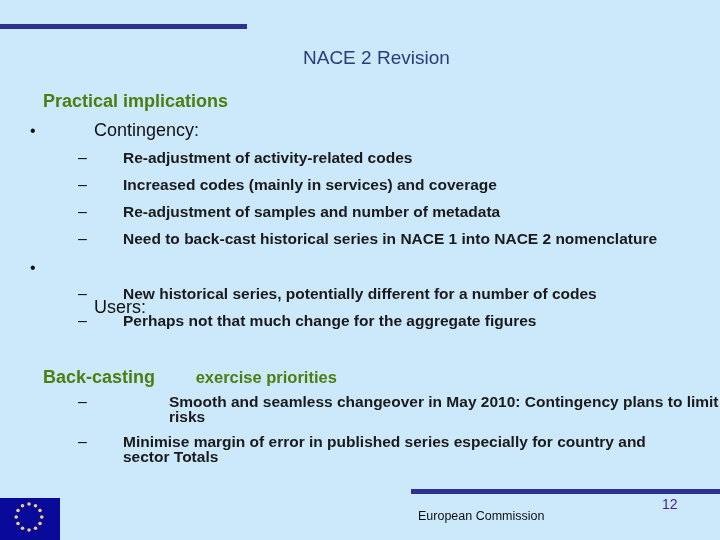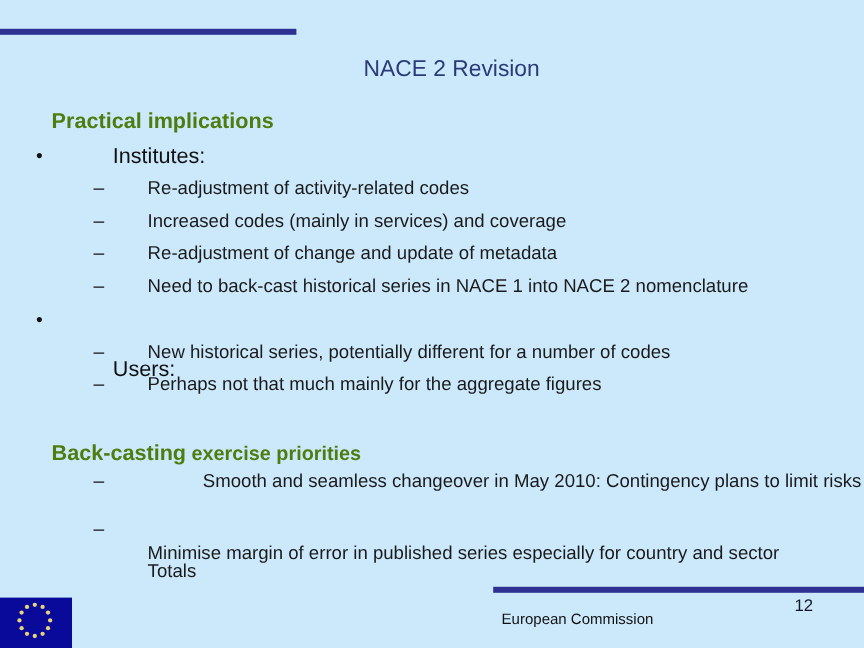--- a/index.html
+++ b/index.html
@@ -9,62 +9,62 @@
   .top-bar { left:0; top:24px; width:247px; height:5px; }
   .bottom-bar { left:411px; top:489px; width:309px; height:5px; }
   .title { position:absolute; top:47px; left:0; width:720px; text-align:center; padding-left:0;
            font-size:19px; color:#2b3a78; }
   .title span { position:absolute; left:283px;margin-left:20px; }
   .abs { position:absolute; white-space:nowrap; }
   .h { font-weight:bold; font-size:18px; color:#4d7c0f; }
   .bullet { font-size:16px; }
   .lvl1 { font-size:18px; }
   .dash { font-size:16px; }
-  .item { font-size:15.5px; color:#1a1a1a; }
+  .item { font-size:15.5px; color:#1a1a1a;font-weight:bold; }
   .item.wrap { white-space:normal; width:560px; line-height:15px; }
   .eu-flag { position:absolute; left:0; top:498px; width:60px; height:42px; background:#0a0a9a; }
   .footer-org { position:absolute; left:418px; top:509px; font-size:12.5px; font-weight:normal; color:#111; }
-  .page-num { position:absolute; left:662px; top:496px; font-size:14px; color:#0f172a; }
+  .page-num { position:absolute; left:662px; top:496px; font-size:14px; color:#4c1d95; }
 </style>
 </head>
 <body>
 
 <div class="bar top-bar"></div>
 <div class="title">
     <span>NACE 2 Revision</span>
   </div>
 
 <div class="abs h" style="left:43px;top:91px;">Practical implications</div>
 
 <div class="abs bullet" style="left:30px;top:122px;">•</div>
-<div class="abs lvl1" style="left:94px;top:120px;">Institutes:</div>
+<div class="abs lvl1" style="left:94px;top:120px;">Contingency:</div>
 
 <div class="abs dash" style="left:78px;top:149px;">–</div>
 <div class="abs item" style="left:123px;top:149px;">Re-adjustment of activity-related codes</div>
 <div class="abs dash" style="left:78px;top:176px;">–</div>
 <div class="abs item" style="left:123px;top:176px;">Increased codes (mainly in services) and coverage</div>
 <div class="abs dash" style="left:78px;top:203px;">–</div>
-<div class="abs item" style="left:123px;top:203px;">Re-adjustment of change and update of metadata</div>
+<div class="abs item" style="left:123px;top:203px;">Re-adjustment of samples and number of metadata</div>
 <div class="abs dash" style="left:78px;top:230px;">–</div>
 <div class="abs item" style="left:123px;top:230px;">Need to back-cast historical series in NACE 1 into NACE 2 nomenclature</div>
 
 <div class="abs bullet" style="left:30px;top:259px;">•</div>
 <div class="abs lvl1" style="left:94px;top:257px;margin-top:40px;">Users:</div>
 
 <div class="abs dash" style="left:78px;top:285px;">–</div>
 <div class="abs item" style="left:123px;top:285px;text-align:center;">New historical series, potentially different for a number of codes</div>
 <div class="abs dash" style="left:78px;top:312px;">–</div>
-<div class="abs item" style="left:123px;top:312px;">Perhaps not that much mainly for the aggregate figures</div>
+<div class="abs item" style="left:123px;top:312px;">Perhaps not that much change for the aggregate figures</div>
 
-<div class="abs h" style="left:43px;top:367px;"><span>Back-casting</span><span style="font-weight:bold;font-size:16.5px;"> exercise priorities</span></div>
+<div class="abs h" style="left:43px;top:367px;"><span>Back-casting</span><span style="font-weight:bold;font-size:16.5px;padding-left:36px;"> exercise priorities</span></div>
 
 <div class="abs dash" style="left:78px;top:393px;">–</div>
 <div class="abs item wrap" style="left:123px;top:394px;margin-left:46px;">Smooth and seamless changeover in May 2010: Contingency plans to limit risks</div>
 <div class="abs dash" style="left:78px;top:433px;">–</div>
-<div class="abs item wrap" style="left:123px;top:434px;margin-top:20px;">Minimise margin of error in published series especially for country and sector Totals</div>
+<div class="abs item wrap" style="left:123px;top:434px;">Minimise margin of error in published series especially for country and sector Totals</div>
 
 <div class="eu-flag">
   <svg width="60" height="42" viewBox="0 0 60 42">
     <g fill="#e8d27a">
       <circle cx="29" cy="6" r="1.8"></circle>
         <circle cx="35.5" cy="7.8" r="1.8"></circle>
         <circle cx="40" cy="12.5" r="1.8"></circle>
       <circle cx="41.8" cy="19" r="1.8"></circle>
         <circle cx="40" cy="25.5" r="1.8"></circle>
         <circle cx="35.5" cy="30.2" r="1.8"></circle>

